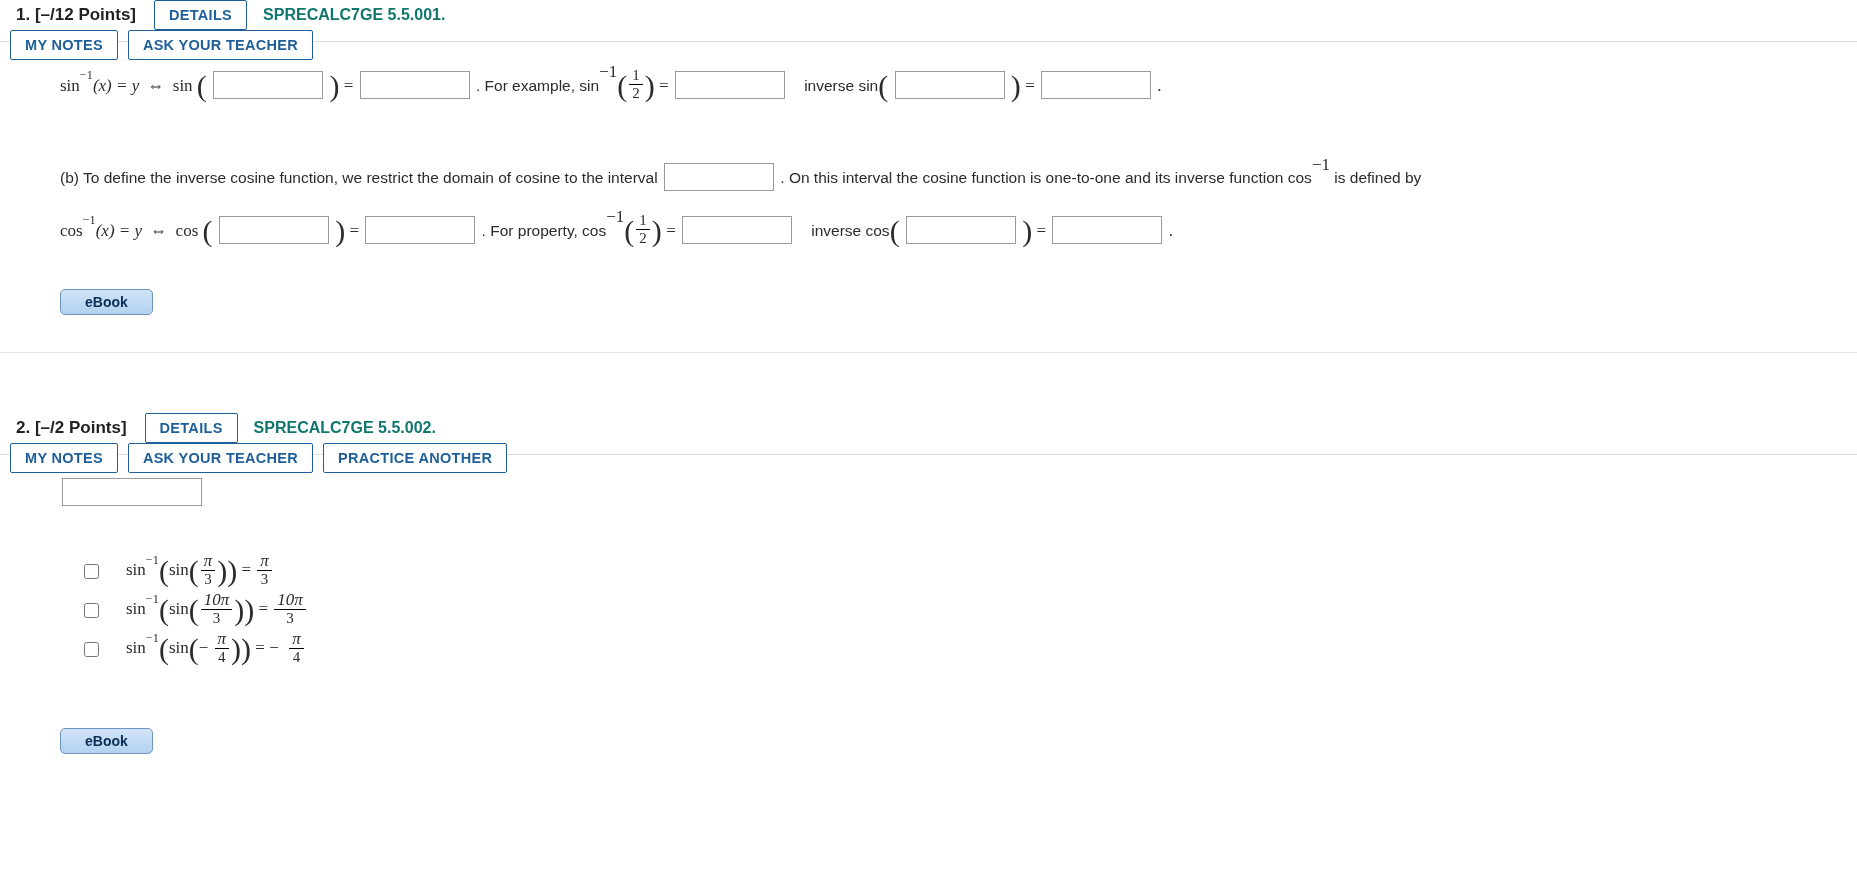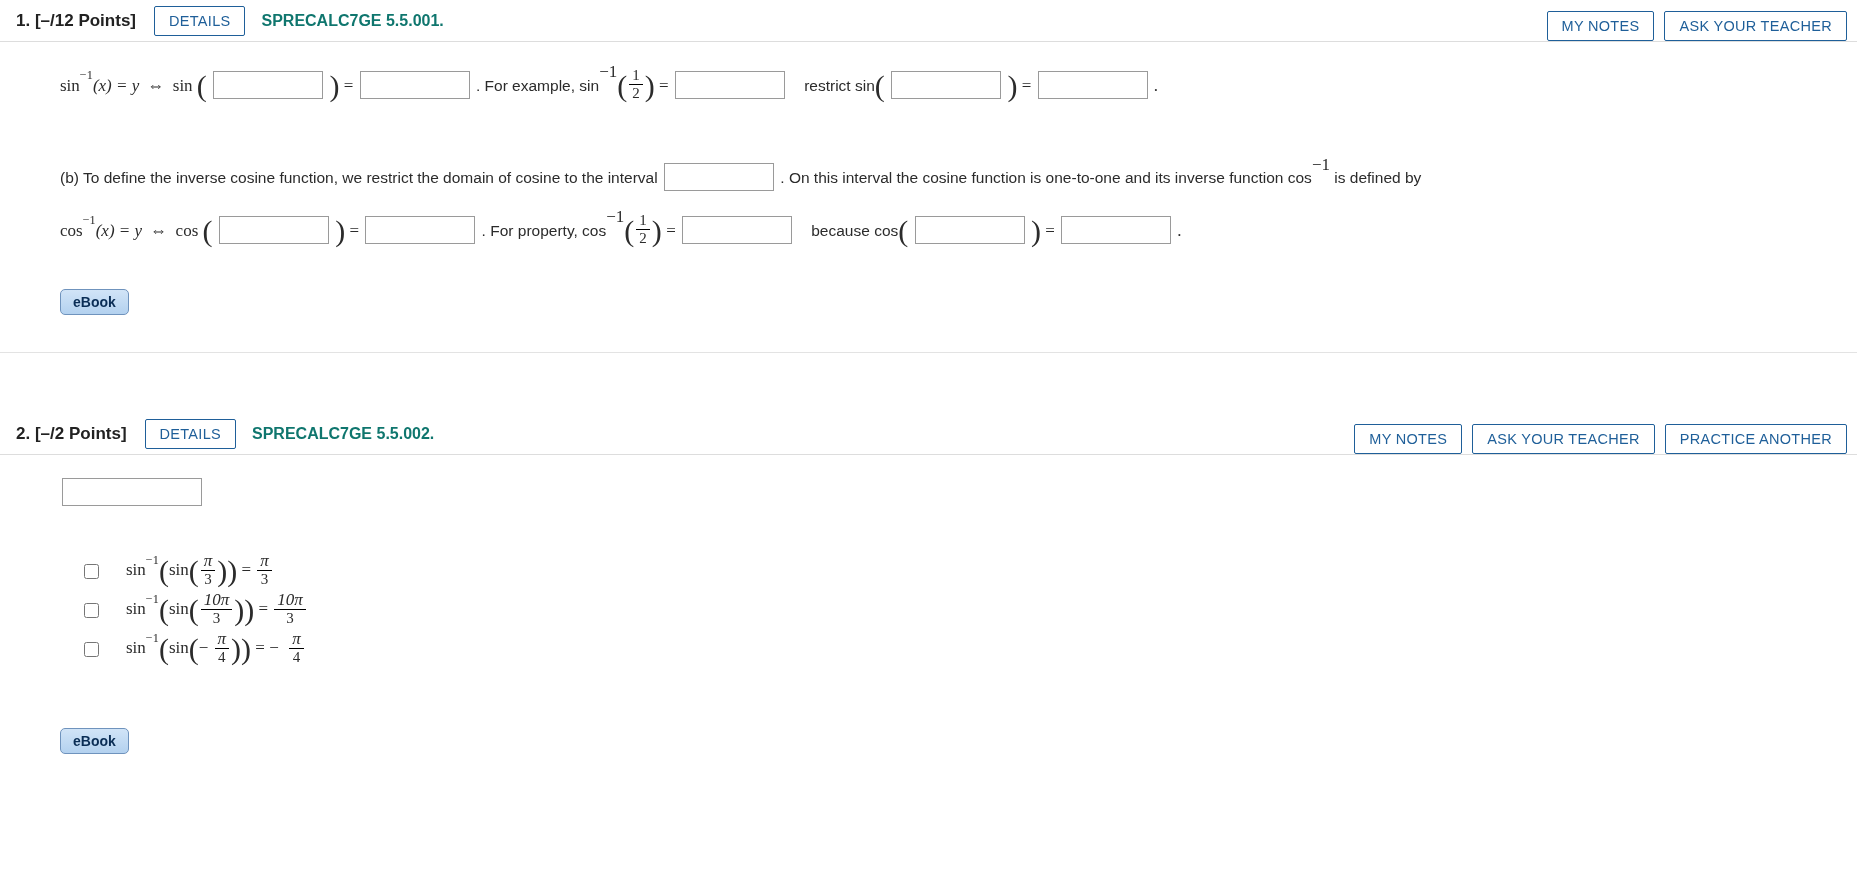--- a/index.html
+++ b/index.html
@@ -14,35 +14,36 @@
     border-bottom: 1px solid #e3e3e3;
     margin-bottom: 60px;
   }
   .q-header {
     display: flex;
     align-items: stretch;
     padding: 0 10px;
     border-bottom: 1px solid #ddd;
     background: #fff;
     height: 42px;
+    flex-direction: column;
   }
   .q-header-left { display: flex; align-items: center; flex: 1; gap: 12px; }
   .q-header-right { display: flex; align-items: flex-end; gap: 10px; }
   .points {
     font-weight: 700;
     font-size: 17px;
     color: #222;
     padding: 0 6px;
   }
   .hdr-btn {
     border: 1.5px solid #1f5f99;
     color: #1f5f99;
     background: #fff;
     padding: 6px 14px;
-    font-weight: 400;
+    font-weight: 700;
     font-size: 14.5px;
     letter-spacing: .3px;
     border-radius: 2px;
     cursor: pointer;
     white-space: nowrap;
     text-transform: uppercase;
   }
   .ref-label {
     font-weight: 700;
     color: #0f766e;
@@ -85,21 +86,21 @@
     position: relative; top: -2px;
     margin: 0 2px;
   }
   .frac .num { display: block; border-bottom: 1px solid #000; padding: 0 3px 1px; font-size: 15px; }
   .frac .den { display: block; padding: 1px 3px 0; font-size: 15px; }
   .ebook-btn {
     display: inline-block;
     margin-top: 26px;
     border: 1px solid #6f93bd;
     border-radius: 5px;
-    padding: 4px 12px;
+    padding: 4px 24px;
     font-size: 14px;
     background: linear-gradient(#d1e4f7, #b3d1ef);
     color: #0a2d55;
     font-weight: 700;
     cursor: pointer;
   }
   .checkbox-row {
     display: flex;
     align-items: center;
     gap: 24px;
@@ -142,21 +143,21 @@
         <span class="rm">sin</span><sup class="rm">−1</sup><span class="math">(x) = y </span><span class="iff">⇔</span><span class="rm"> sin</span>
       </span><span class="bigparen">(</span>
       <input class="answer-input" style="">
       <span class="bigparen">)</span>
       <span class="math rm"> = </span>
       <input class="answer-input" style="">
       <span>. For example,  sin</span><sup class="math rm">−1</sup><span class="bigparen">(</span><span class="frac"><span class="num">1</span><span class="den">2</span></span><span class="bigparen">)</span>
       <span class="math rm"> = </span>
       <input class="answer-input" style="">
       &nbsp;&nbsp;
-      <span>restrict  sin</span><span class="bigparen">(</span>
+      <span>inverse  sin</span><span class="bigparen">(</span>
       <input class="answer-input" style="">
       <span class="bigparen">)</span>
       <span class="math rm"> = </span>
       <input class="answer-input" style="">
       <span class="math rm"> .</span>
     </div>
 
     <br>
 
     
@@ -172,21 +173,21 @@
         <span class="rm">cos</span><sup class="rm">−1</sup><span class="math">(x) = y </span><span class="iff">⇔</span><span class="rm"> cos</span>
       </span><span class="bigparen">(</span>
       <input class="answer-input" style="">
       <span class="bigparen">)</span>
       <span class="math rm"> = </span>
       <input class="answer-input" style="">
       <span>. For property,  cos</span><sup class="math rm">−1</sup><span class="bigparen">(</span><span class="frac"><span class="num">1</span><span class="den">2</span></span><span class="bigparen">)</span>
       <span class="math rm"> = </span>
       <input class="answer-input" style="">
       &nbsp;&nbsp;
-      <span>because  cos</span><span class="bigparen">(</span>
+      <span>inverse  cos</span><span class="bigparen">(</span>
       <input class="answer-input" style="">
       <span class="bigparen">)</span>
       <span class="math rm"> = </span>
       <input class="answer-input" style="">
       <span class="math rm"> .</span>
     </div>
 
     <button class="ebook-btn">eBook</button>
   </div>
 </div>

